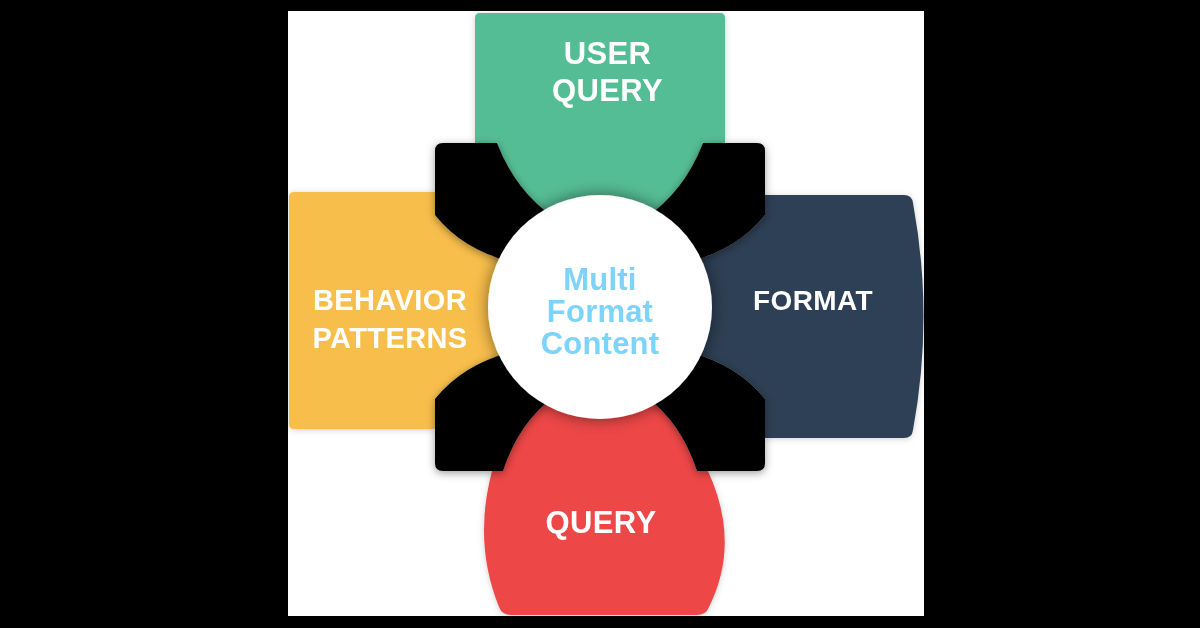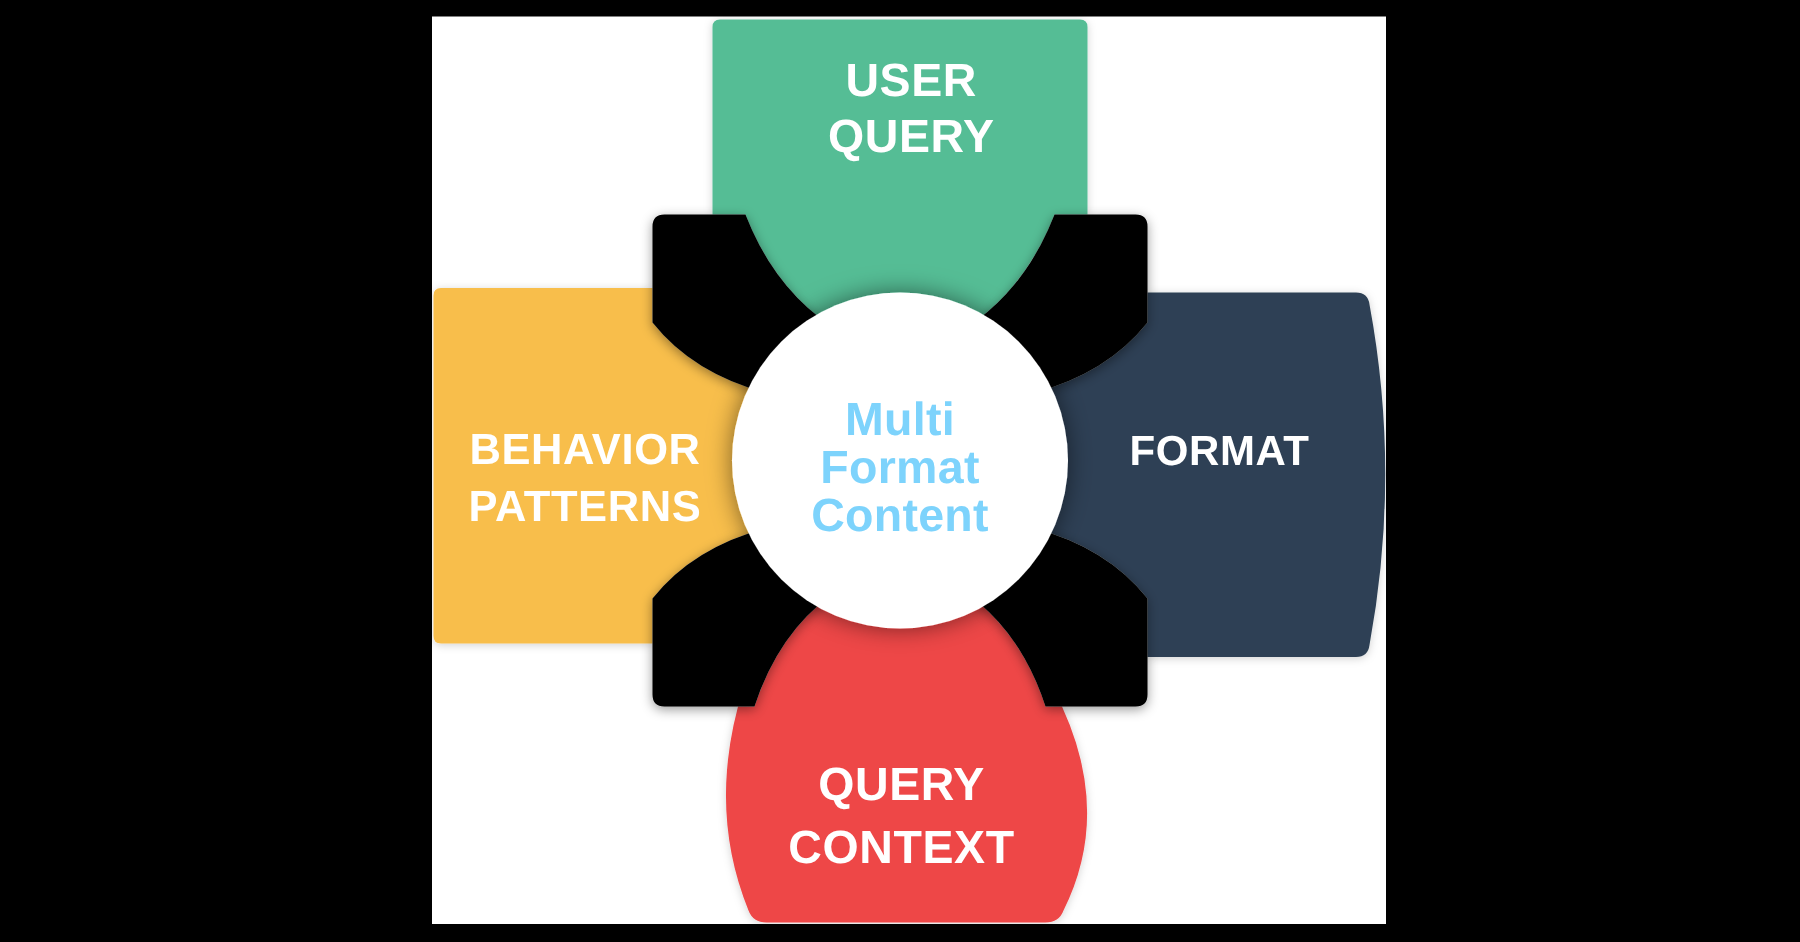--- a/index.html
+++ b/index.html
@@ -68,21 +68,20 @@
     <span class="line">BEHAVIOR</span>
     <span class="line">PATTERNS</span>
   </div>
 
   <div class="petal-label label-right">
     <span class="line">FORMAT</span>
   </div>
 
   <div class="petal-label label-bottom">
     <span class="line">QUERY</span>
-    <span class="line">CONTEXT</span>
   </div>
 
   <div class="center-title">
     <span class="line">Multi</span>
     <span class="line">Format</span>
     <span class="line">Content</span>
   </div>
 
 </div>
 

